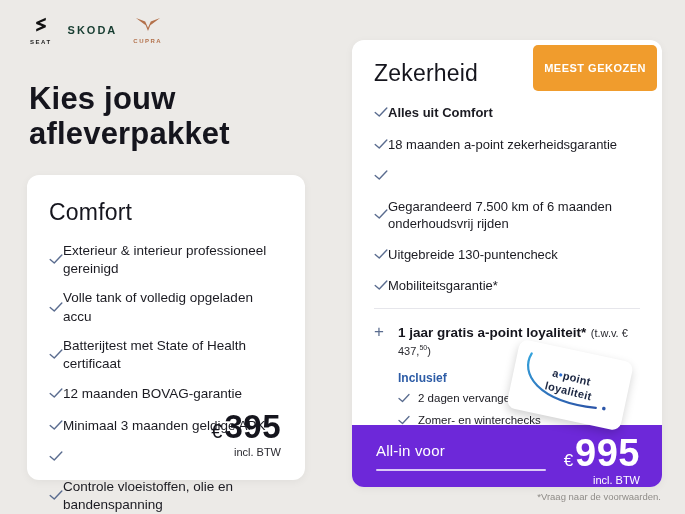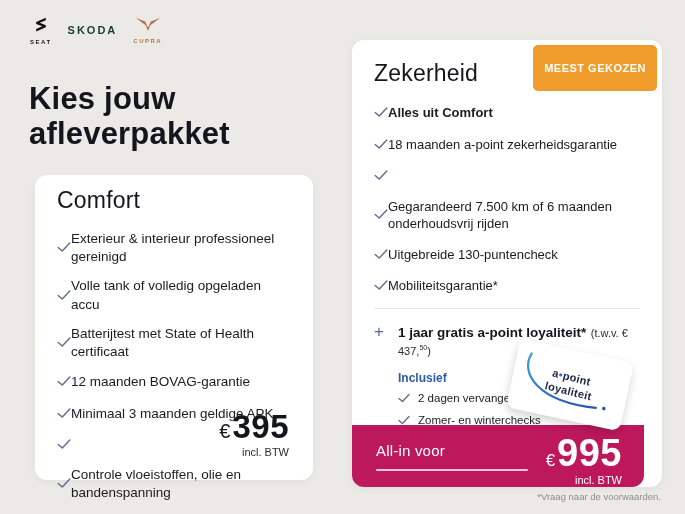--- a/index.html
+++ b/index.html
@@ -25,21 +25,21 @@
     position:absolute; left:29px; top:82px; width:280px;
     font-size:31px; line-height:1.12; font-weight:600; color:#15151d;
     letter-spacing:0.2px;
   }
 
   
   .card {
     position:absolute; background:#fff; border-radius:12px;
     box-shadow:0 2px 8px rgba(0,0,0,0.05);
   }
-  .card-comfort { left:35px; top:175px; width:278px; height:305px; padding:12px 22px; }
+  .card-comfort { left:27px; top:175px; width:278px; height:305px; padding:24px 22px; }
   .card-zekerheid { left:352px; top:40px; width:310px; height:447px; padding:20px 22px; }
 
   .card-title { font-size:23px; font-weight:400; color:#15151d; margin-bottom:16px; letter-spacing:0.2px; }
 
   ul.checklist { list-style:none; }
   ul.checklist li { display:flex; gap:0; margin-bottom:11px; font-size:13.5px; line-height:1.35; color:#1b1b22;align-items:center; }
   .card-zekerheid ul.checklist li { font-size:13px; margin-bottom:12px; }
   ul.checklist li .chk { flex:0 0 14px; margin-top:2px; }
   li.bold-item span.item-text { font-weight:700; }
 
@@ -81,22 +81,22 @@
     display:flex; align-items:center; justify-content:center;
   }
   .loyalty-swoosh { position:absolute; inset:0; }
   .loyalty-text { position:relative; text-align:center; line-height:1.25; transform:rotate(2deg); }
   .loyalty-text .l1 { font-size:11px; font-weight:700; color:#1c2742; letter-spacing:0.3px; }
   .loyalty-text .l1 .dot { color:#2d6fd2; font-weight:700; }
   .loyalty-text .l2 { font-size:11px; font-weight:700; color:#1c2742; letter-spacing:0.3px; }
 
   
   .blue-footer {
-    position:absolute; left:0; right:18px; bottom:0; height:62px;
-    background:#be185d; border-radius:0 0 12px 12px; z-index:2;
+    position:absolute; left:0; right:0; bottom:0; height:62px;
+    background:#6d28d9; border-radius:0 0 12px 12px; z-index:2;
   }
   .footer-label { position:absolute; left:24px; top:17px; color:#fff; font-size:15px; font-weight:500; letter-spacing:0.2px; }
   .footer-line { position:absolute; left:24px; right:116px; bottom:16px; height:2px; background:rgba(255,255,255,0.75); border-radius:1px; }
   .footer-price { position:absolute; right:22px; top:7px; text-align:right; color:#fff; }
   .footer-price .price-line { color:#fff; }
   .footer-price .price-cur { font-size:17px; font-weight:500; }
   .footer-price .price-amt { font-size:38px; font-weight:700; }
   .footer-price .price-note { font-size:11px; color:#fff; margin-top:-1px; }
 
   

